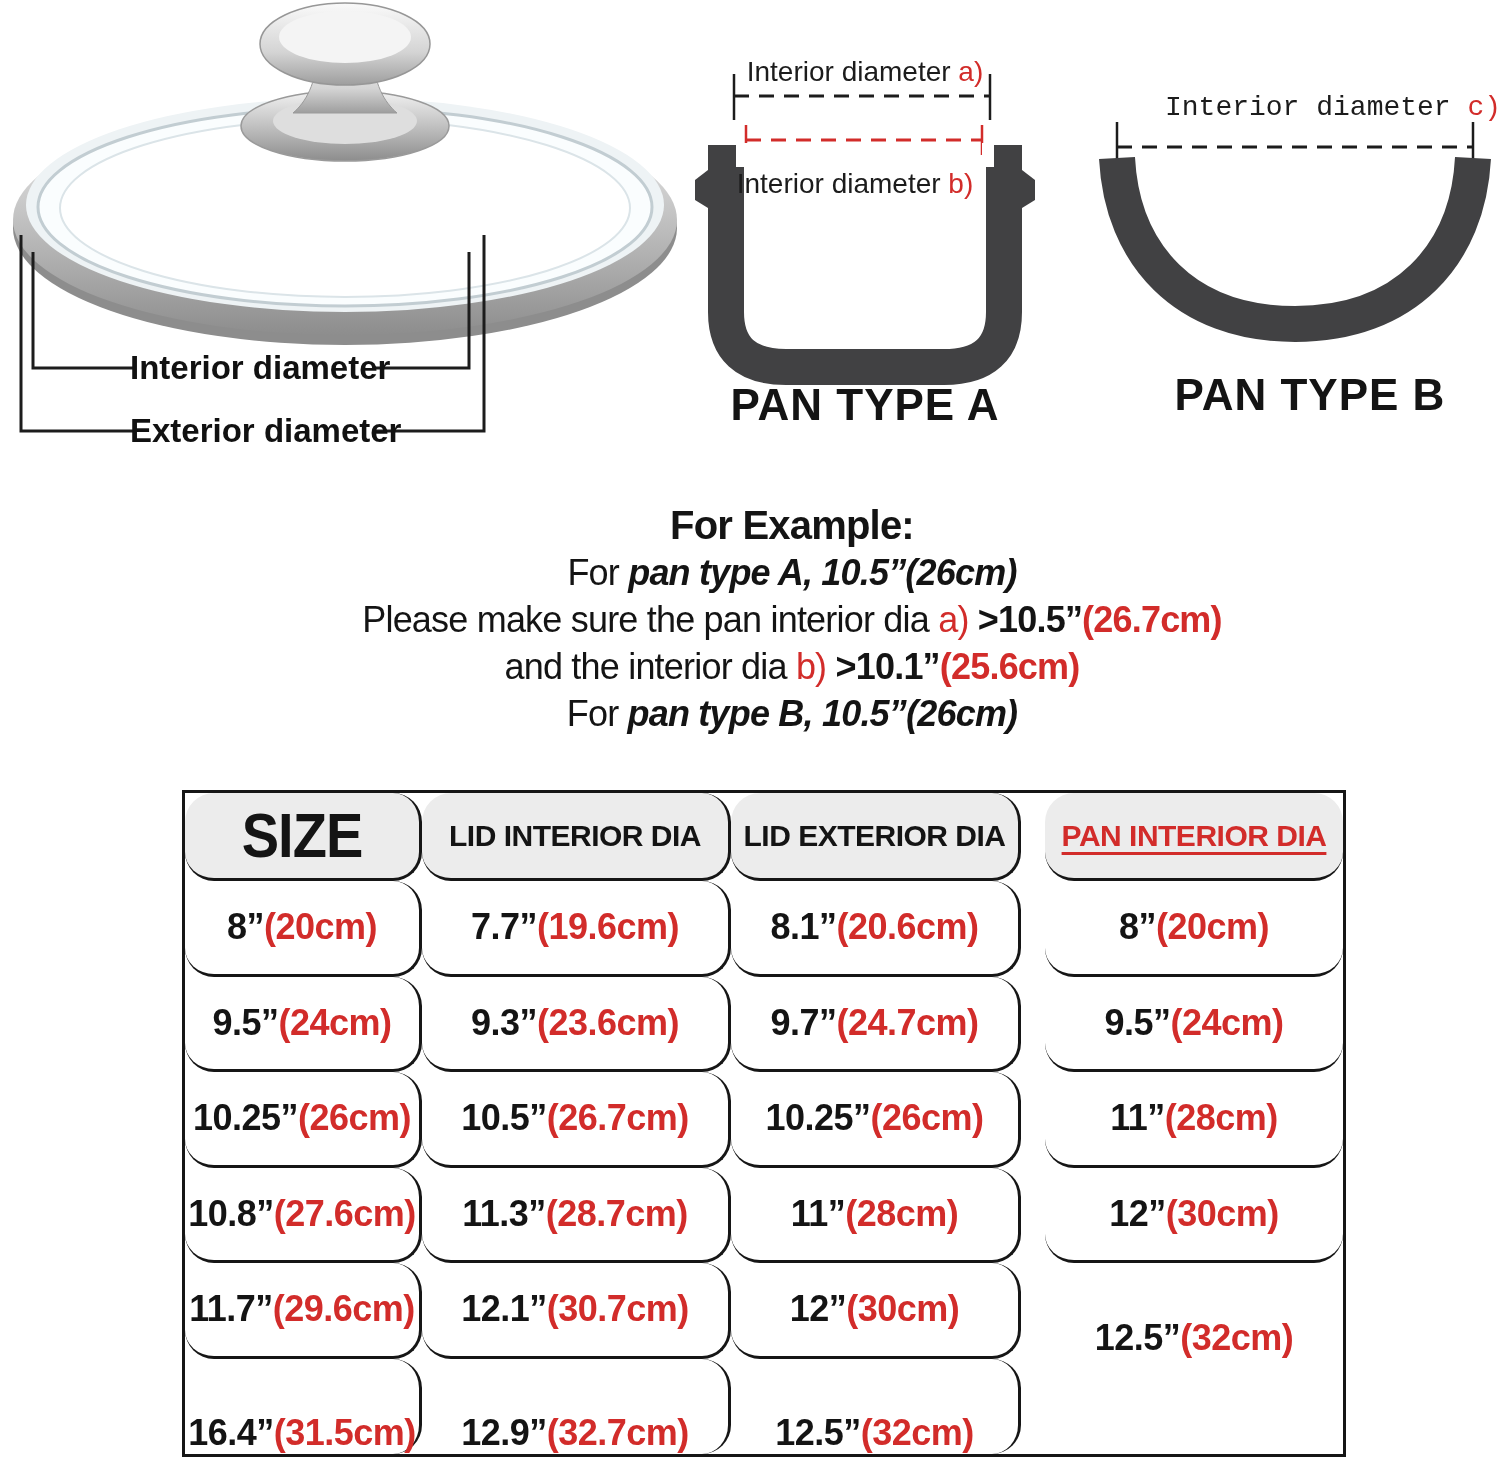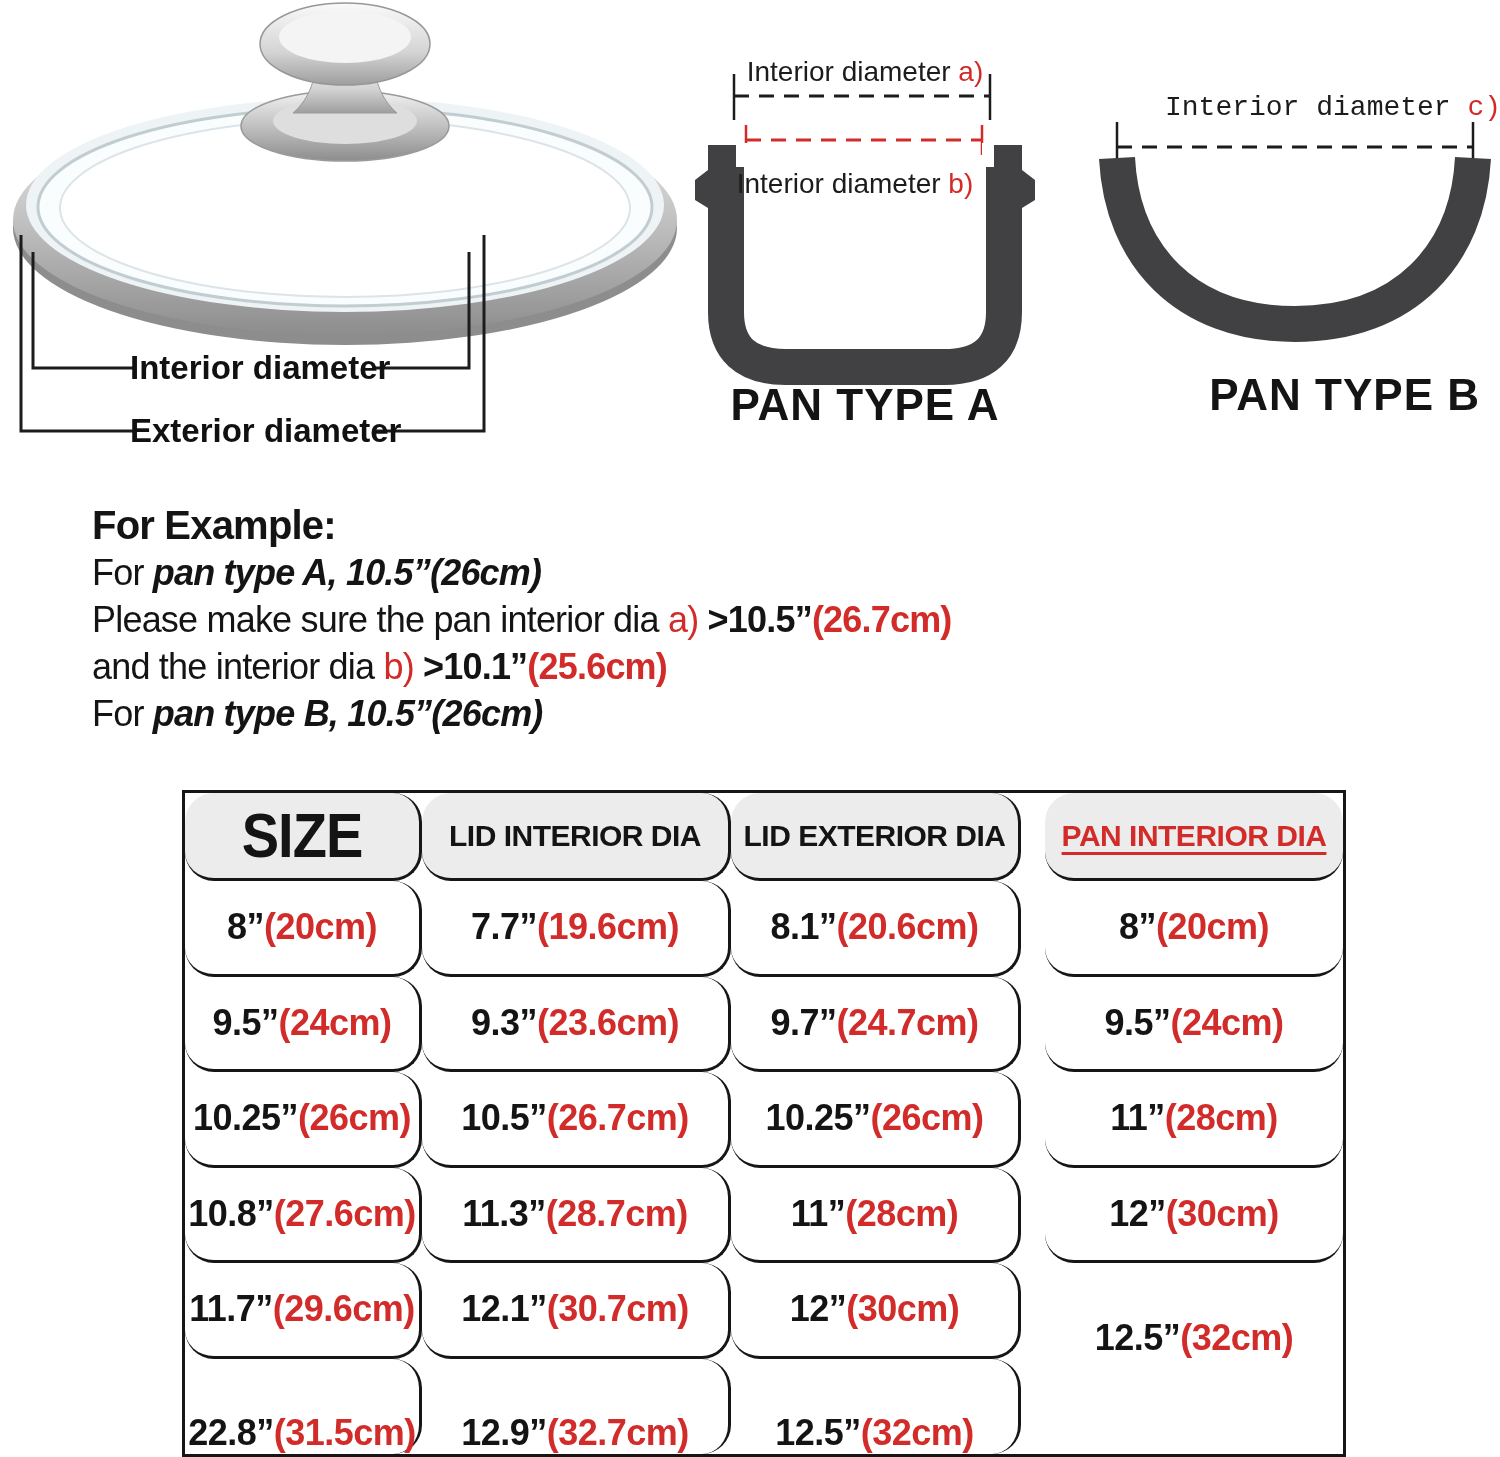--- a/index.html
+++ b/index.html
@@ -10,21 +10,21 @@
   
   .fig-label{position:absolute;color:#111;text-align:center;white-space:nowrap;}
   .lid-dim-label{font-weight:bold;font-size:33px;line-height:36px;}
   .pan-dim-label{font-size:28px;line-height:32px;font-weight:400;color:#1c1c1c;}
   .pan-caption{font-weight:bold;font-size:44px;line-height:46px;letter-spacing:1px;color:#141414;}
   .r{color:#d22c2a;}
   svg .dim{fill:none;stroke:#1c1c1c;stroke-width:3;}
 
   
   #example{position:absolute;left:92px;top:502px;width:1400px;}
-  .ex-line{font-size:36px;line-height:47px;letter-spacing:-0.8px;color:#141414;white-space:nowrap;}
+  .ex-line{font-size:36px;line-height:47px;letter-spacing:-0.8px;color:#141414;white-space:nowrap;text-align:center;}
   .ex-line .b{font-weight:bold;}
   .ex-line .bi{font-weight:bold;font-style:italic;}
   .ex-line .r{color:#d22c2a;font-weight:400;}
   .ex-line .rb{color:#d22c2a;font-weight:bold;}
   .ex-heading{font-weight:bold;font-size:40px;}
 
   
   #size-table{position:absolute;left:182px;top:790px;width:1158px;height:661px;
     display:grid;grid-template-columns:237px 309px 290px 322px;
     grid-template-rows:88px repeat(6, 95.5px);
@@ -108,21 +108,21 @@
   </div>
 
   <div class="abs" style="left:1080px;top:60px;width:420px;height:380px;">
     <svg viewBox="0 0 420 380" width="420" height="380">
       <line x1="37" y1="87" x2="393" y2="87" stroke="#1c1c1c" stroke-width="3" stroke-dasharray="15 10"></line>
       <line x1="37" y1="62" x2="37" y2="108" stroke="#1c1c1c" stroke-width="2.5"></line>
       <line x1="393" y1="62" x2="393" y2="108" stroke="#1c1c1c" stroke-width="2.5"></line>
       <path d="M 37 98 C 42 195 105 264 215 264 C 325 264 388 195 393 98" fill="none" stroke="#414143" stroke-width="36"></path>
     </svg>
     <div class="fig-label pan-dim-label" style="left:85px;top:32px;width:280px;font-family:Liberation Mono, monospace;"><span>Interior diameter </span><span class="r">c)</span></div>
-    <div class="fig-label pan-caption" style="left:60px;top:312px;width:340px;text-align:right;">PAN TYPE B</div>
+    <div class="fig-label pan-caption" style="left:60px;top:312px;width:340px;">PAN TYPE B</div>
   </div>
 
   <div id="example">
     <div class="ex-line ex-heading">For Example:</div>
     <div class="ex-line"><span>For </span><span class="bi">pan type A, 10.5”(26cm)</span></div>
     <div class="ex-line"><span>Please make sure the pan interior dia </span><span class="r">a) </span><span class="b">&gt;10.5”</span><span class="rb">(26.7cm)</span></div>
     <div class="ex-line"><span>and the interior dia </span><span class="r">b) </span><span class="b">&gt;10.1”</span><span class="rb">(25.6cm)</span></div>
     <div class="ex-line"><span>For </span><span class="bi">pan type B, 10.5”(26cm)</span></div>
   </div>
 
@@ -208,21 +208,21 @@
       </div>
       <div class="td">
         <span class="cin">12”</span>
         <span class="ccm">(30cm)</span>
       </div>
       <div class="td">
         <span class="cin">12.5”</span>
         <span class="ccm">(32cm)</span>
       </div>
       <div class="td">
-        <span class="cin">22.8”</span>
+        <span class="cin">16.4”</span>
         <span class="ccm">(31.5cm)</span>
       </div>
       <div class="td">
         <span class="cin">12.9”</span>
         <span class="ccm">(32.7cm)</span>
       </div>
       <div class="td">
         <span class="cin">12.5”</span>
         <span class="ccm">(32cm)</span>
       </div>

